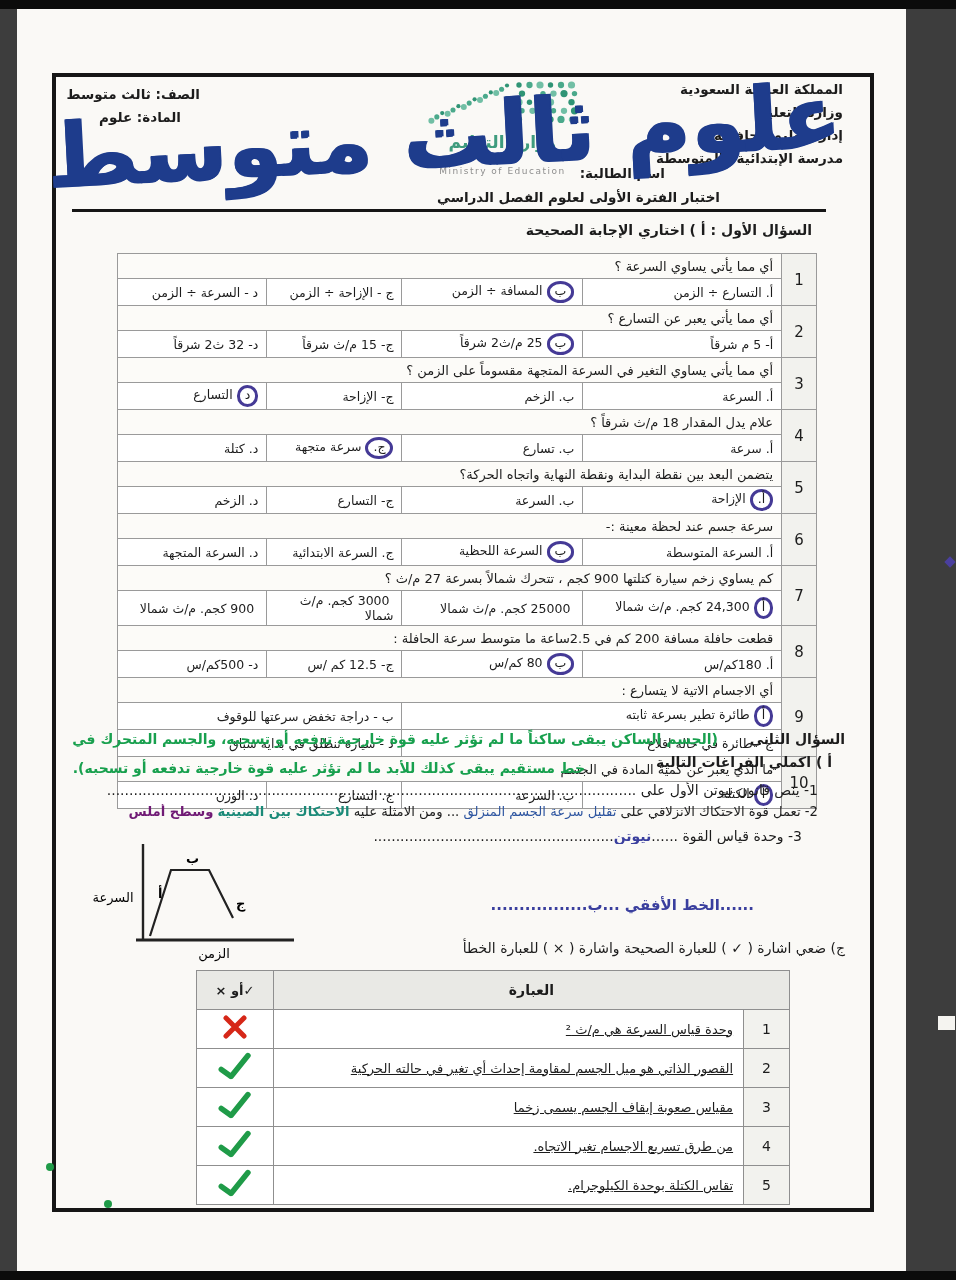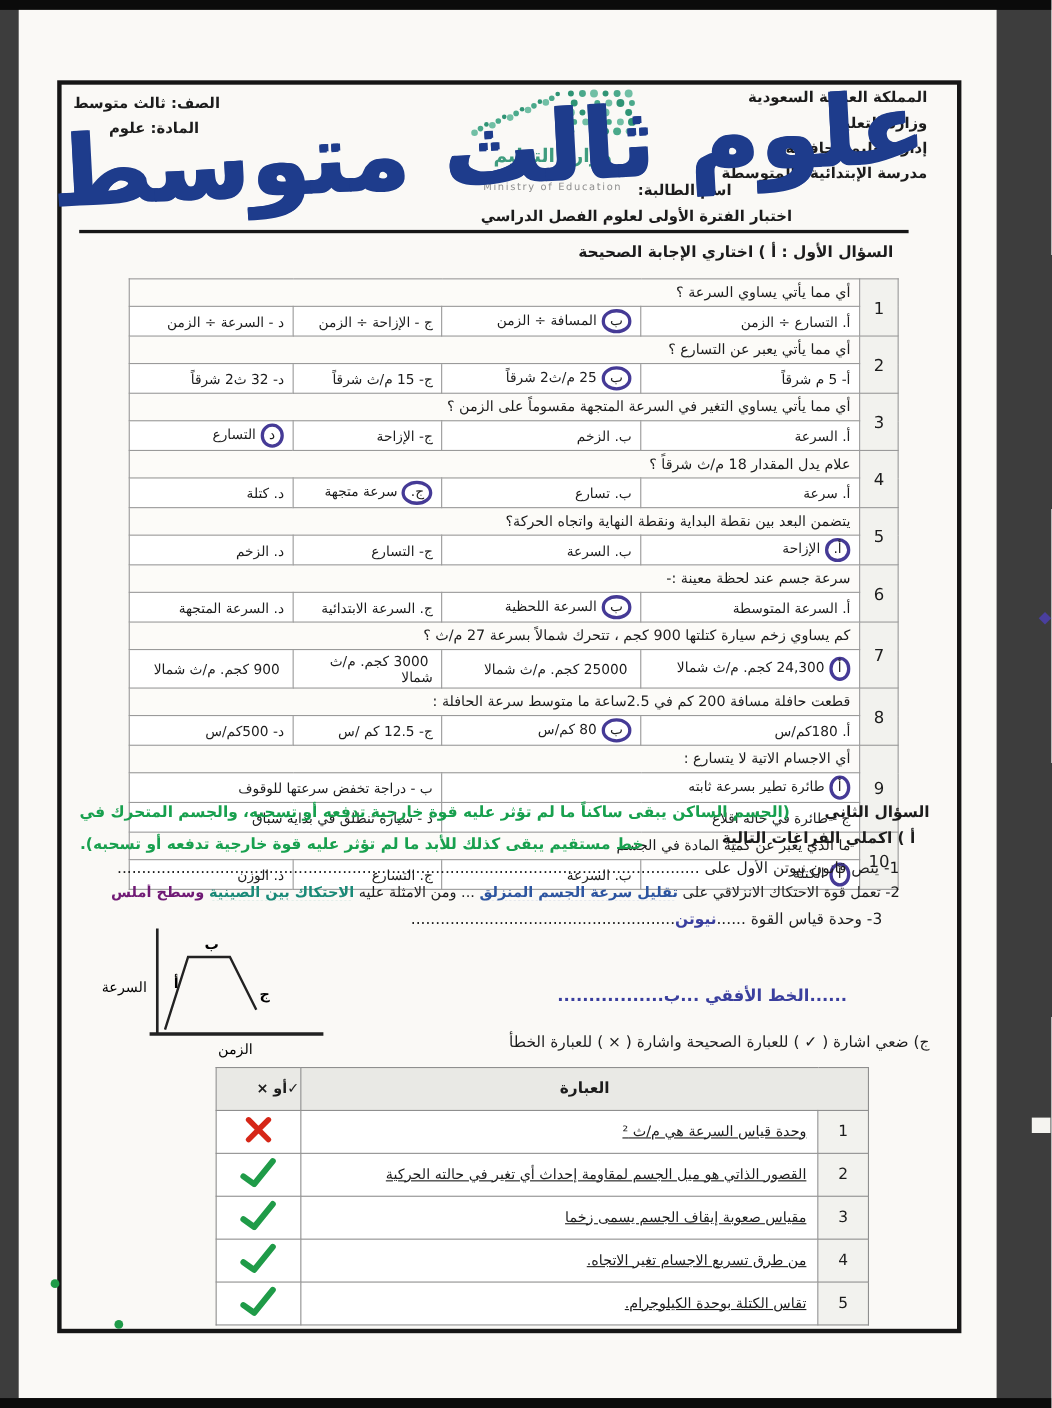--- a/index.html
+++ b/index.html
@@ -39,34 +39,34 @@
   
   .s2-title{right:61px;top:722px;font-size:14px;font-weight:600;}
   .s2-parta{right:74px;top:745px;font-size:14px;font-weight:600;}
   .note-green{color:#18a04e;font-weight:bold;font-size:14px;}
   .note1{right:188px;top:722px;}
   .note2{right:321px;top:751px;}
   .blankline{font-size:14px;font-weight:500;overflow:hidden;}
   .blank1{right:88px;top:773px;width:712px;text-align:right;}
   .blank2{right:88px;top:795px;font-size:13.2px;}
   .blank3{right:104px;top:819px;width:700px;text-align:right;}
-  .hand-blue{color:#2d55a0;font-weight:bold;border-bottom:2px dotted #2d55a0;}
+  .hand-blue{color:#2d55a0;font-weight:normal;border-bottom:2px dotted #2d55a0;}
   .hand-teal{color:#1a8a78;font-weight:bold;border-bottom:2px dotted #1a8a78;}
   .hand-green2{color:#701a75;font-weight:bold;}
   .hand-navy{color:#3a3f9e;font-weight:bold;}
   .partb{right:88px;top:851px;font-size:14px;font-weight:500;}
-  .answer-b{right:136px;top:887px;font-size:15px;color:#3a3f9e;font-weight:bold;}
+  .answer-b{right:152px;top:887px;font-size:15px;color:#3a3f9e;font-weight:bold;}
   .partc{right:61px;top:931px;font-size:14px;font-weight:500;}
   .graph-wrap{left:69px;top:827px;}
 
   
   .tf{position:absolute;left:179px;top:961px;width:594px;border-collapse:collapse;direction:rtl;}
   .tf td{border:1px solid #8f8f8f;}
   .tf .tf-head-st{background:#e9e9e5;text-align:center;font-size:14px;font-weight:600;height:36px;}
-  .tf .tf-head-mk{background:#e9e9e5;font-size:13px;font-weight:600;}
+  .tf .tf-head-mk{background:#e9e9e5;text-align:center;font-size:13px;font-weight:600;}
   .tf .tf-num{text-align:center;font-size:14px;background:#f2f2ee;}
   .tf .tf-text{text-align:right;padding:4px 10px;font-size:13px;height:30px;background:#fff;text-decoration:underline;}
   .tf .tf-mark{text-align:center;background:#fff;}
   .check-icon{transform:rotate(-6deg);}
 
   .green-dot{position:absolute;width:8px;height:8px;border-radius:50%;background:#1f9b48;}
   .purple-diamond{position:absolute;left:946px;top:558px;width:8px;height:8px;background:#4a3f9e;transform:rotate(45deg);}
   .white-chip{position:absolute;left:938px;top:1016px;width:17px;height:14px;background:#f5f4f0;}
 </style>
 </head>

